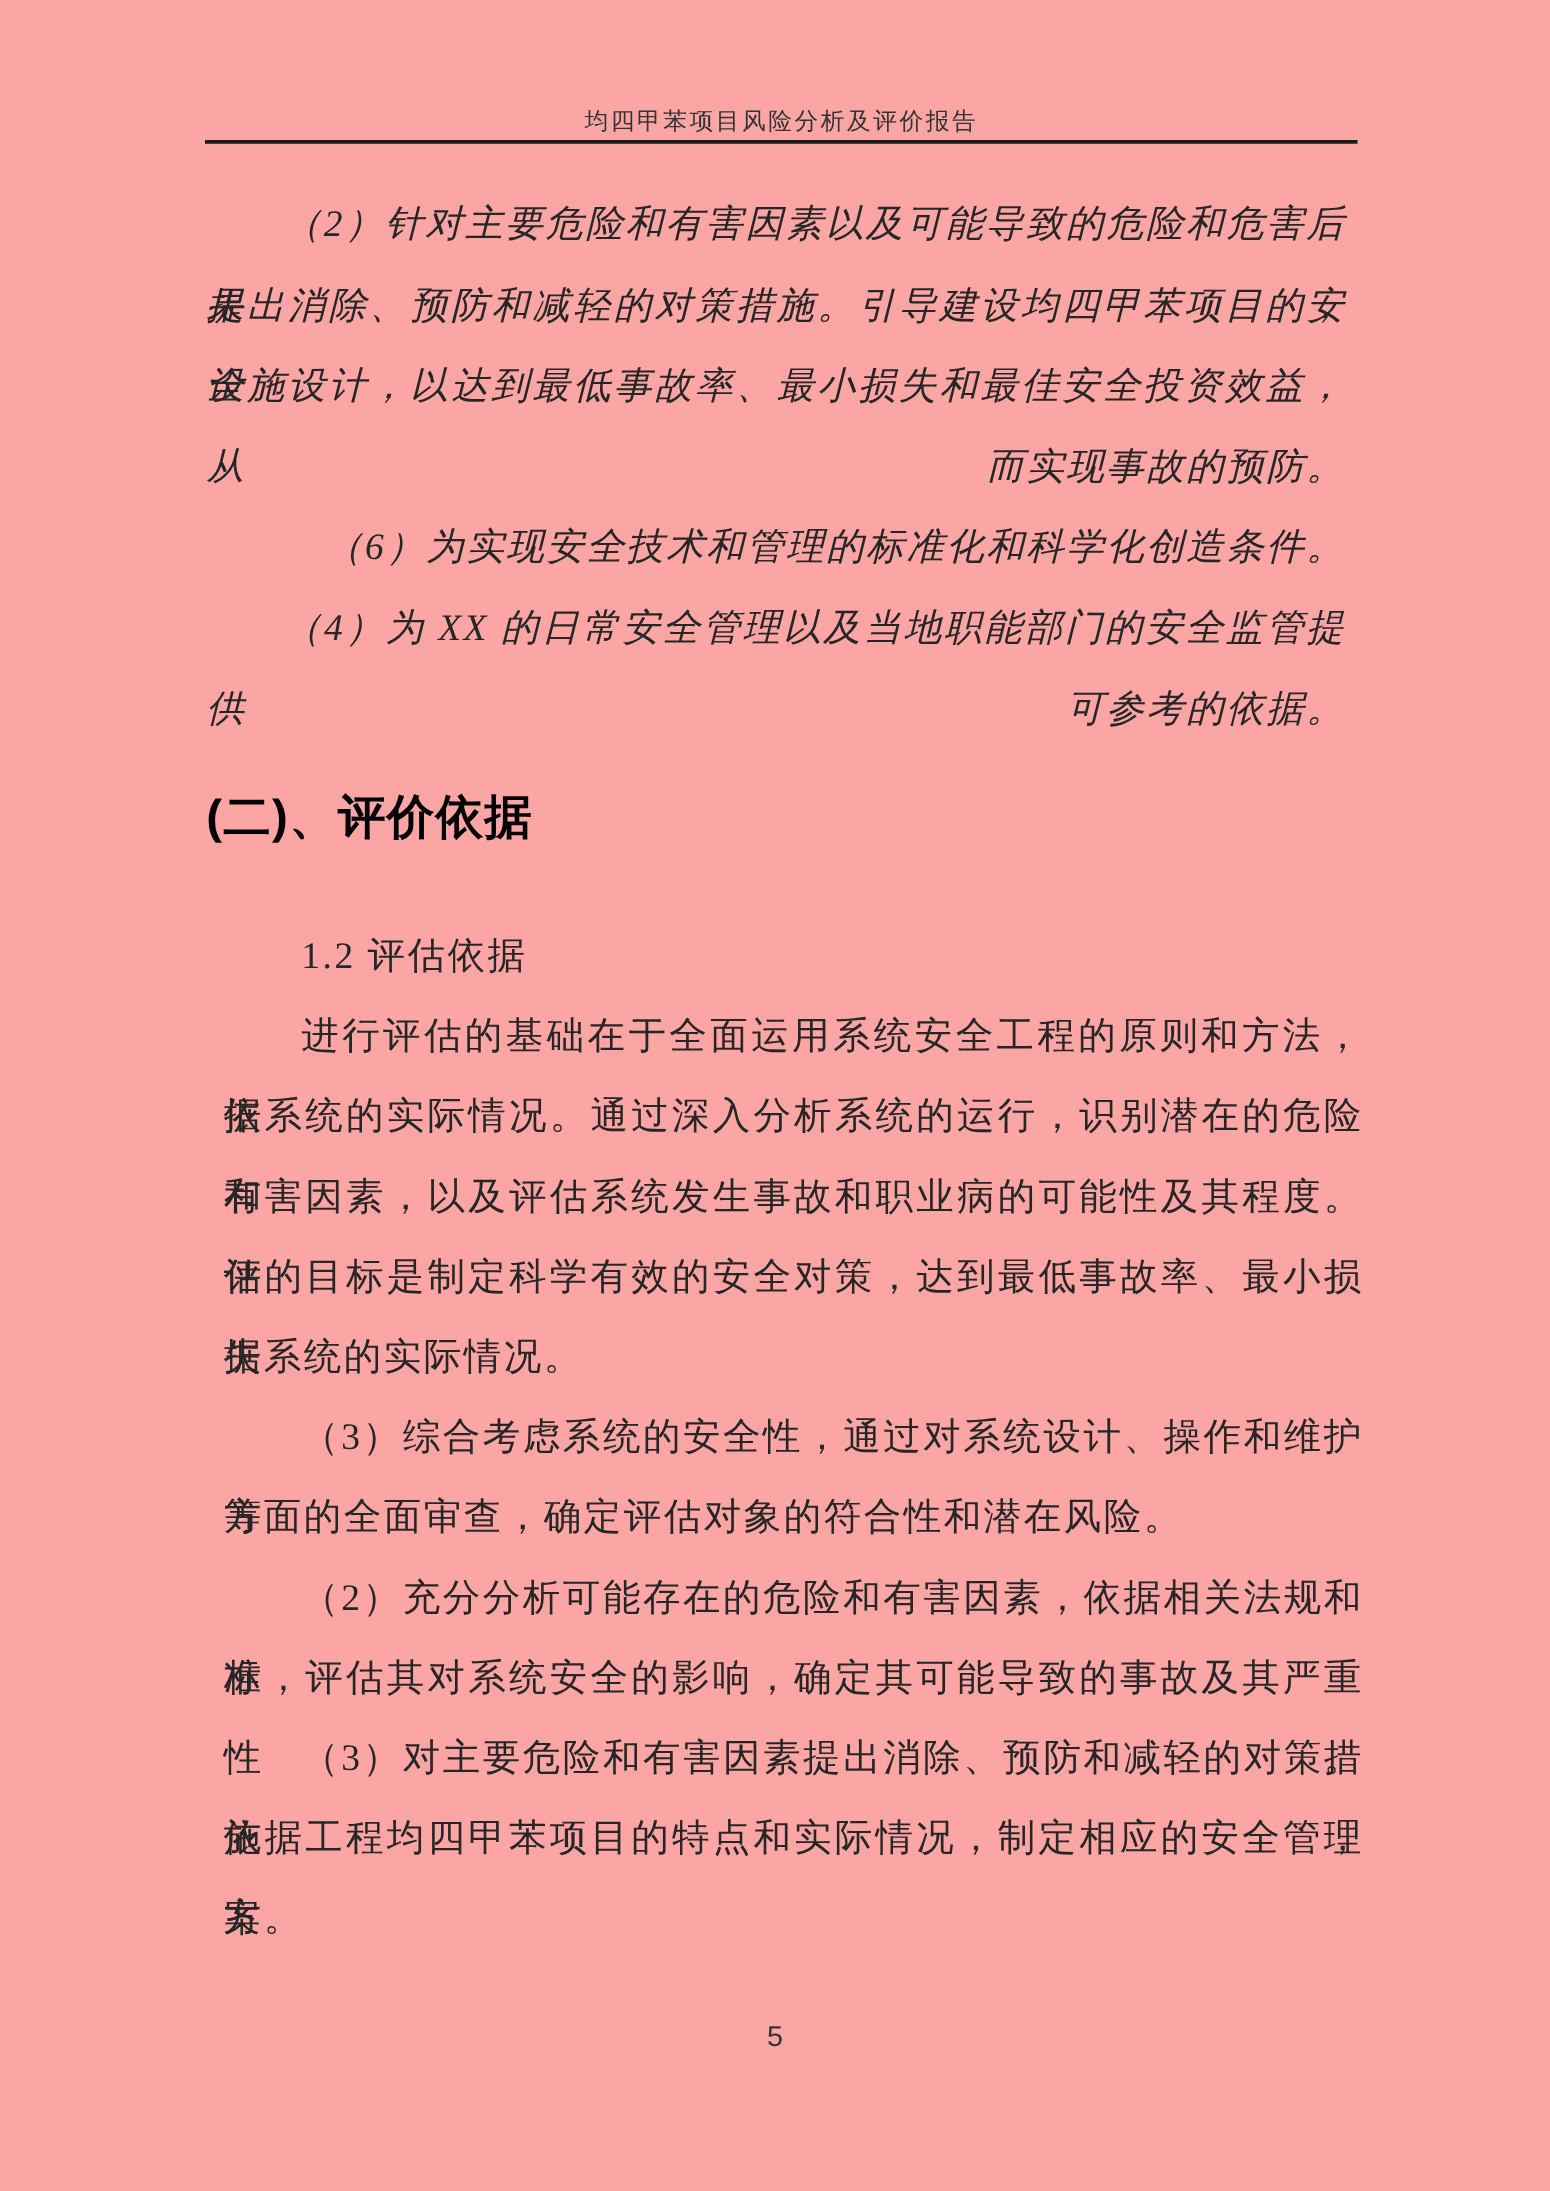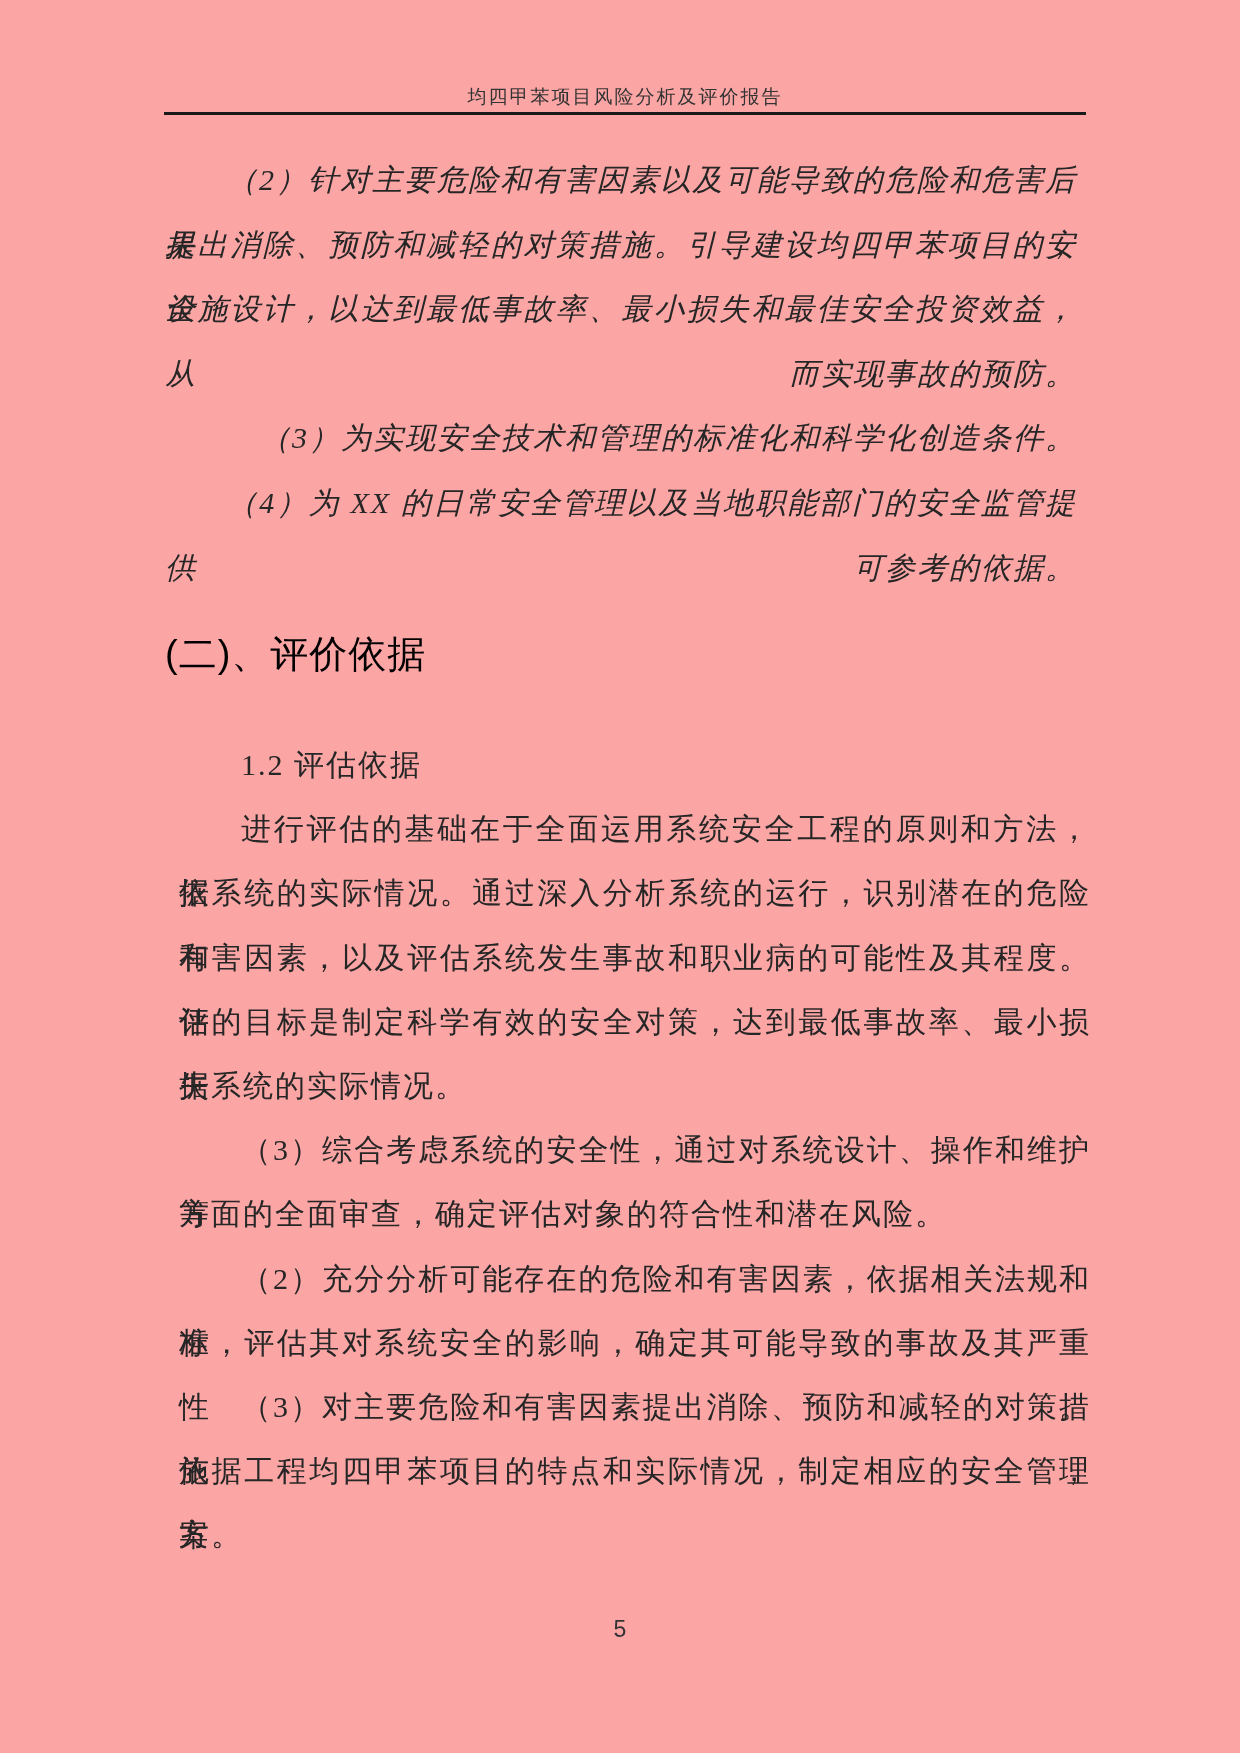--- a/index.html
+++ b/index.html
@@ -28,21 +28,21 @@
   .sec1 { top:148px;font-style:italic; }
   .sec2 { top:733px;margin-left:14px; }
   .sec1 .line { height:64.6px; line-height:64.6px;text-align:right; }
   .sec2 .line { height:64.2px; line-height:64.2px; }
   .line { white-space:normal; }
   .line.indent { text-indent:62px; }
   .line.fill { text-align:justify; text-align-last:justify; }
   .section-heading {
     position:absolute; top:630px; left:165px; width:912px;
     font-family:"Liberation Sans","DejaVu Sans",sans-serif;
-    font-weight:400; font-size:38px; line-height:48px;
+    font-weight:700; font-size:38px; line-height:48px;
     color:#000000; letter-spacing:1px;
   }
   .page-number {
     position:absolute; top:1616px; left:0; width:1240px;
     text-align:center; font-size:23px; color:#333333;
     font-family:"Liberation Sans","DejaVu Sans",sans-serif;
   }
 </style>
 </head>
 <body>
@@ -52,21 +52,21 @@
   <div class="doc-header">
     <span>均四甲苯项目风险分析及评价报告</span>
   </div>
   <div class="header-rule"></div>
 
   <div class="body-section sec1">
     <div class="line indent fill">（2）针对主要危险和有害因素以及可能导致的危险和危害后果，</div>
     <div class="line fill">提出消除、预防和减轻的对策措施。引导建设均四甲苯项目的安全</div>
     <div class="line fill">设施设计，以达到最低事故率、最小损失和最佳安全投资效益，从</div>
     <div class="line">而实现事故的预防。</div>
-    <div class="line indent">（3）为实现安全技术和管理的标准化和科学化创造条件。</div>
+    <div class="line indent">（6）为实现安全技术和管理的标准化和科学化创造条件。</div>
     <div class="line indent fill">（4）为 XX 的日常安全管理以及当地职能部门的安全监管提供</div>
     <div class="line">可参考的依据。</div>
   </div>
 
   <div class="section-heading">(二)、评价依据</div>
 
   <div class="body-section sec2">
     <div class="line indent">1.2 评估依据</div>
     <div class="line indent fill">进行评估的基础在于全面运用系统安全工程的原则和方法，依</div>
     <div class="line fill">据系统的实际情况。通过深入分析系统的运行，识别潜在的危险和</div>

